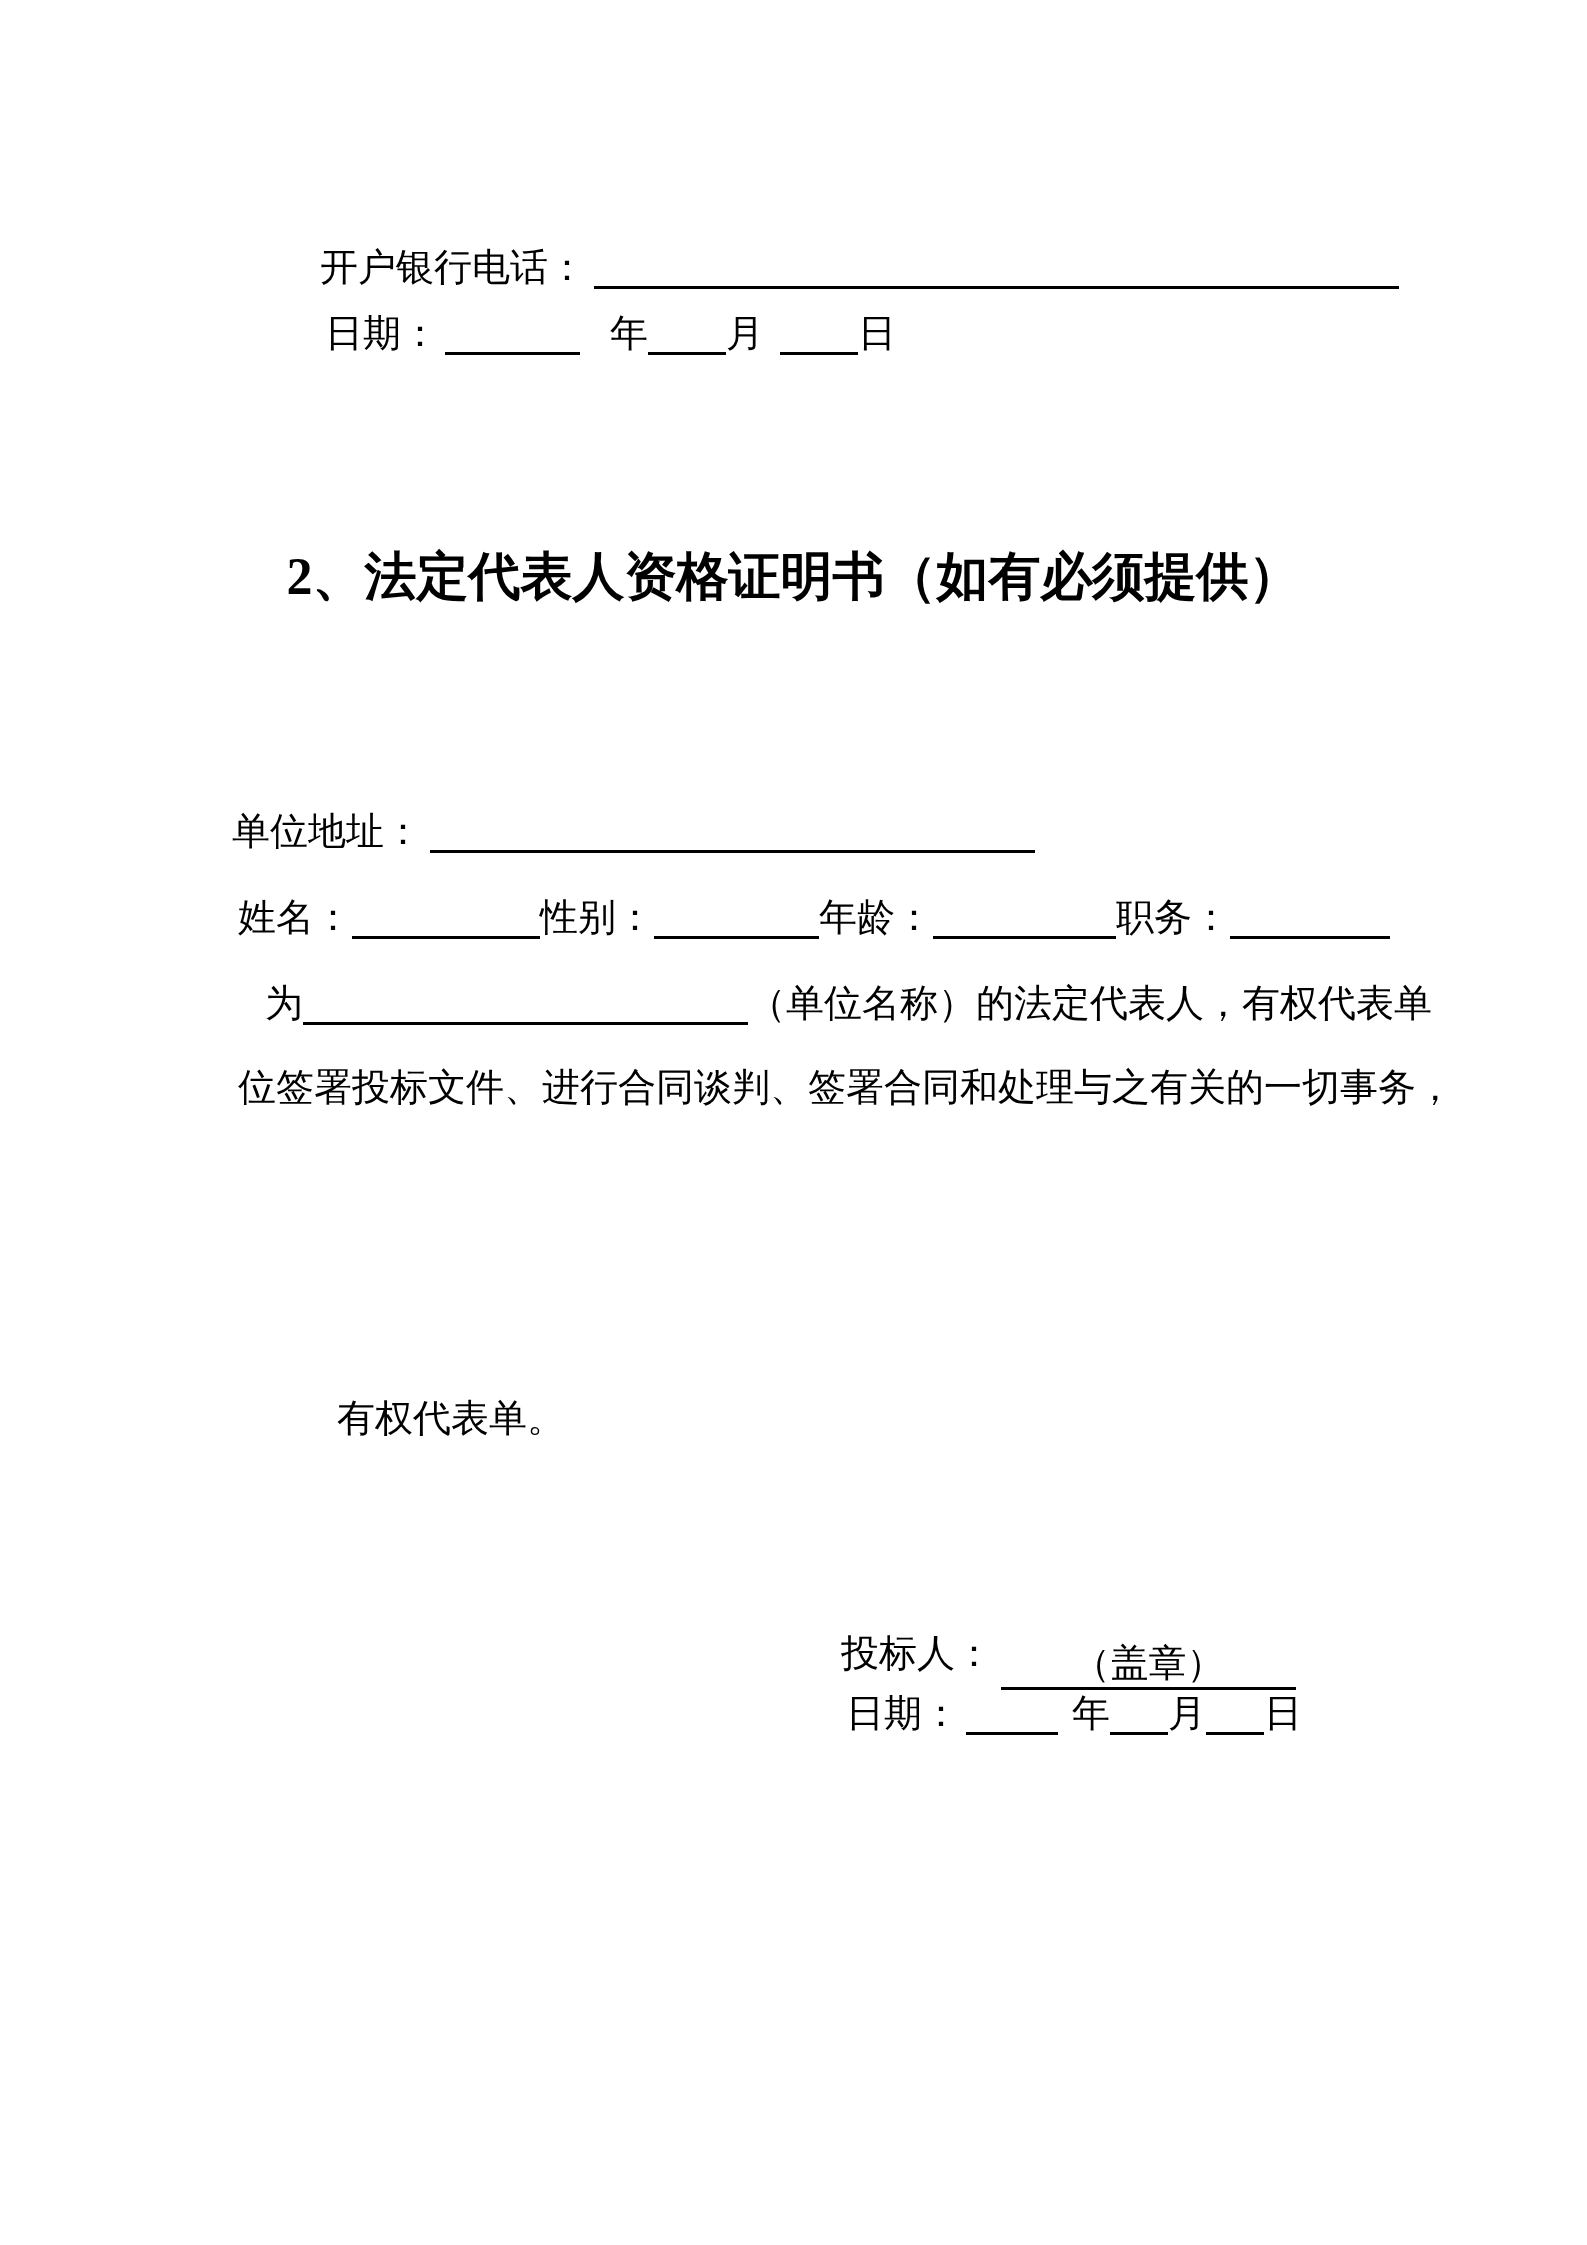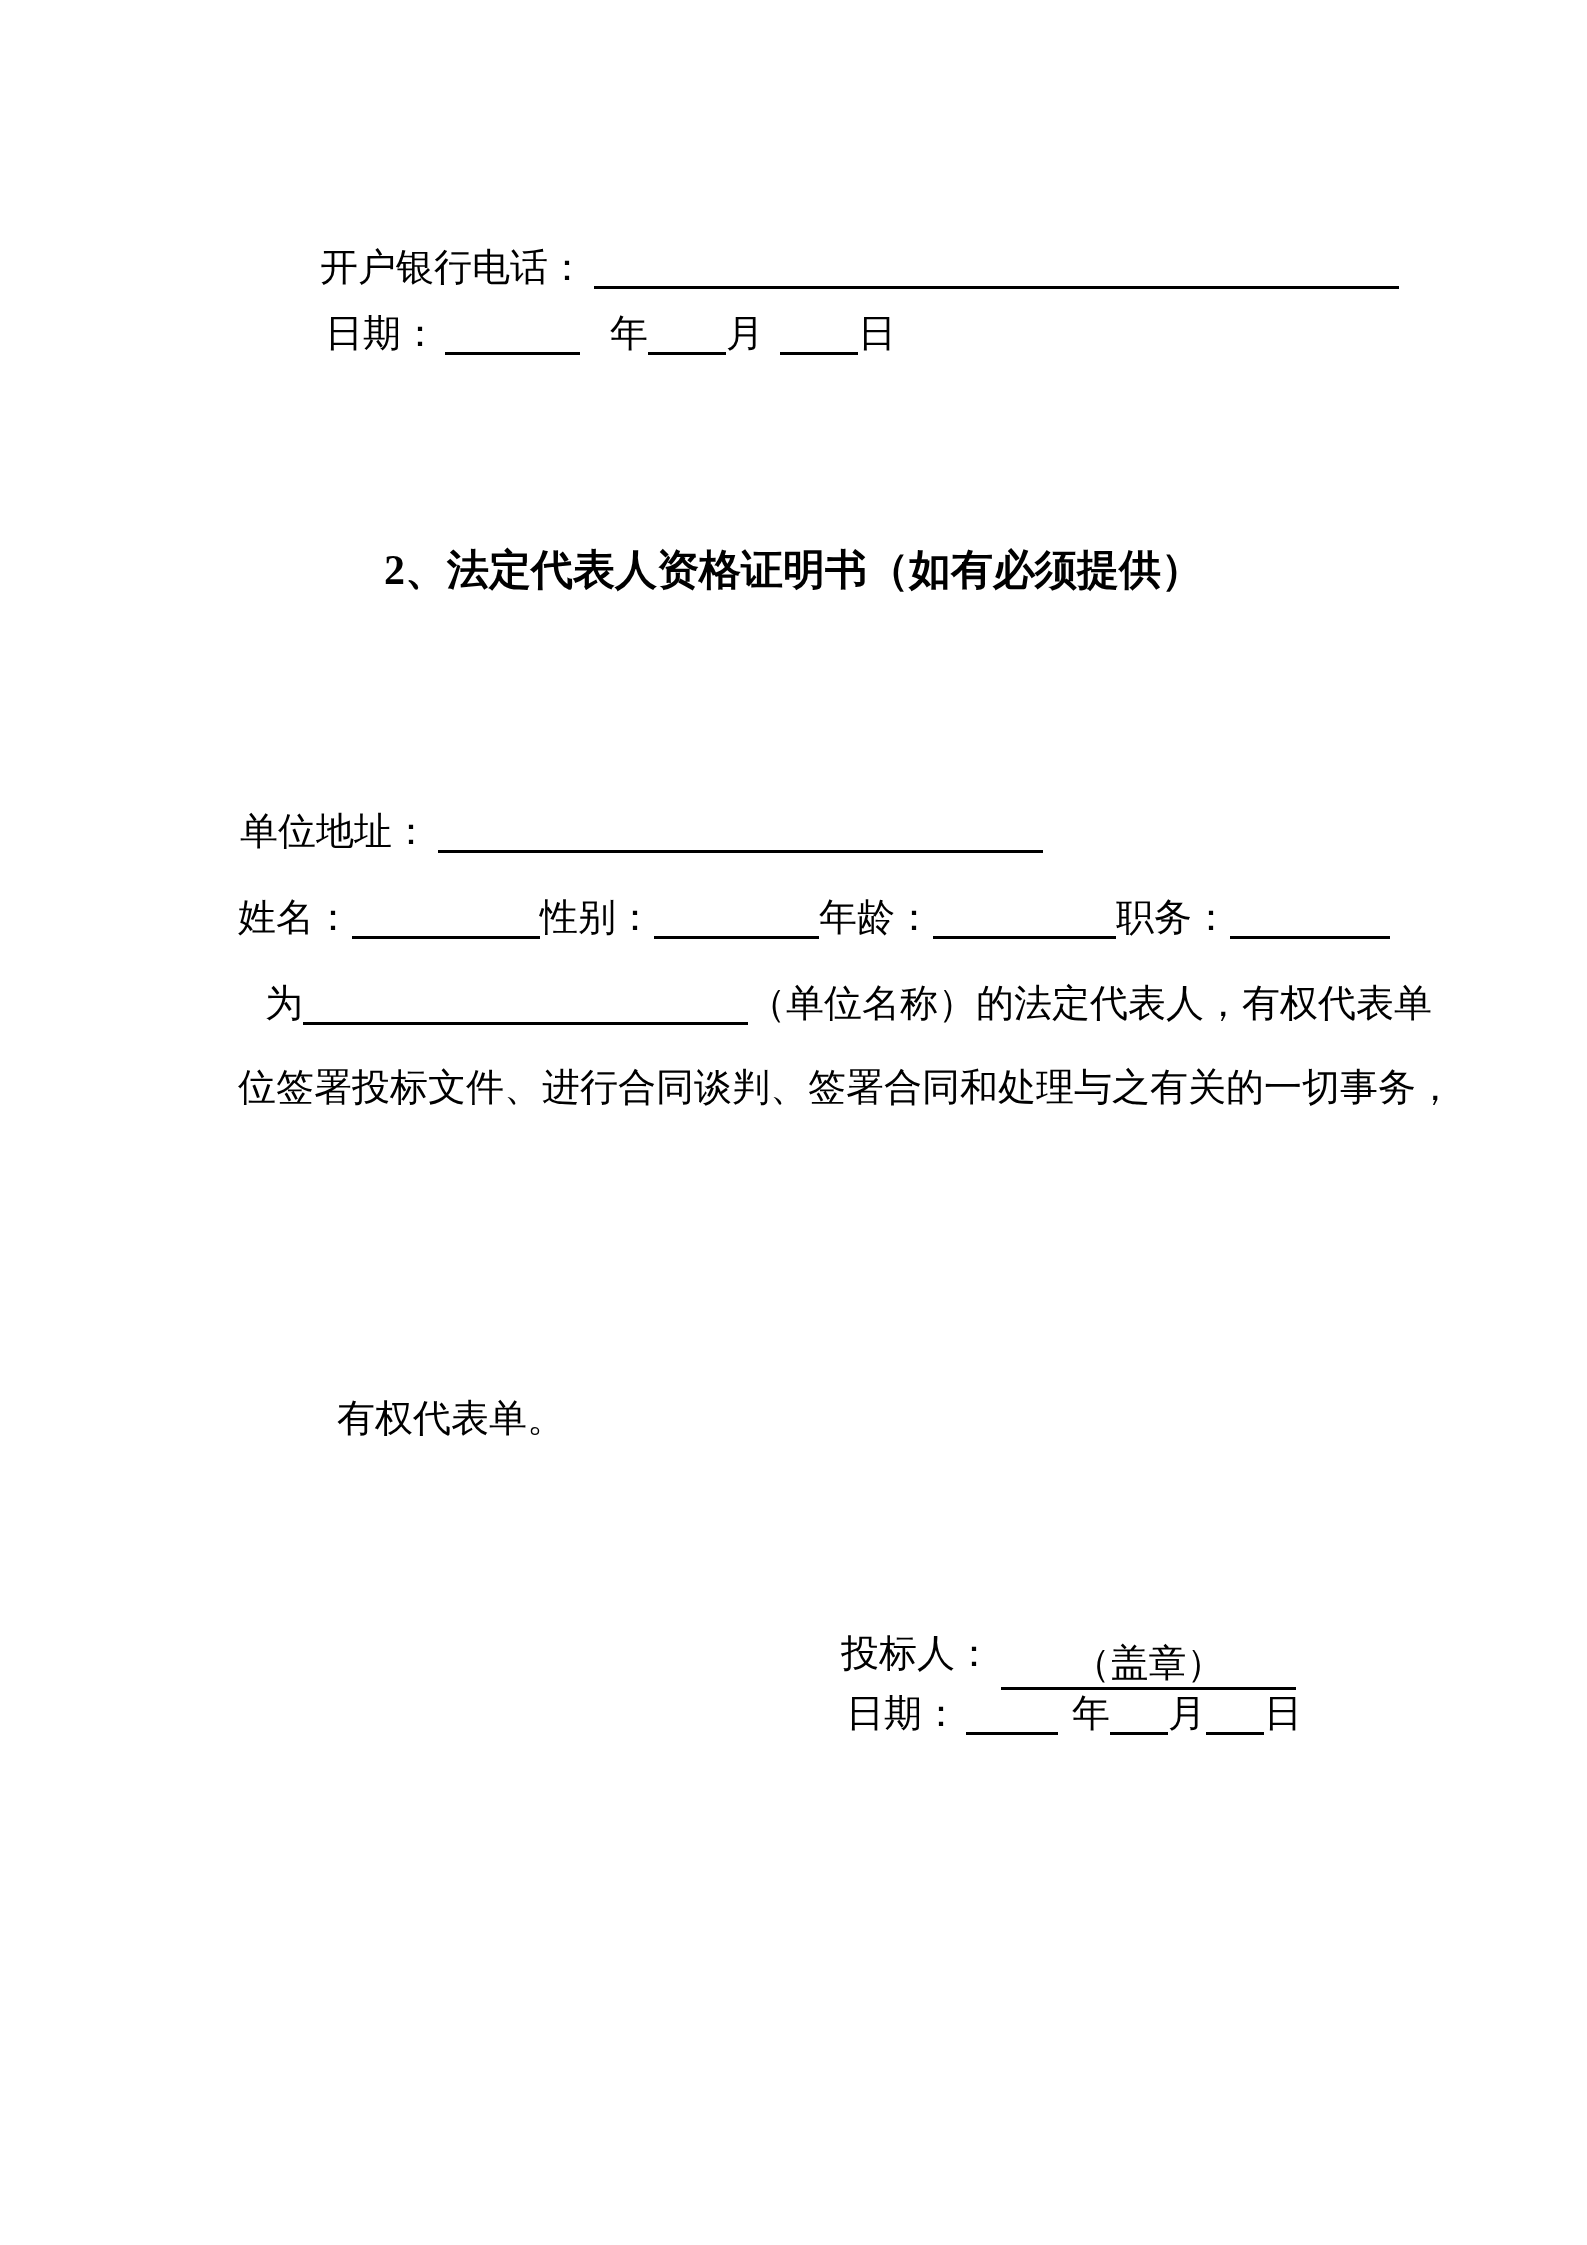--- a/index.html
+++ b/index.html
@@ -25,21 +25,21 @@
     border-bottom: 3px solid #000000;
     vertical-align: -9px;
   }
   .sp { display: inline-block; }
   .title-line {
     position: absolute;
     left: 0;
     width: 1587px;
     text-align: center;
     font-weight: bold;
-    font-size: 42px;
+    font-size: 52px;
     white-space: nowrap;
   }
   .seal-blank {
     text-align: center;
     height: 50px;
     vertical-align: -10px;
   }
 </style>
 </head>
 <body>
@@ -50,21 +50,21 @@
     <span>开户银行电话：</span><span class="sp" style="width:8px;"></span><span class="blank" style="width:805px;"></span>
   </div>
 
   <div class="line" style="left:325px; top:310px;">
     <span>日期：</span><span class="sp" style="width:6px;"></span><span class="blank" style="width:135px;"></span><span class="sp" style="width:30px;"></span><span>年</span><span class="blank" style="width:78px;"></span><span>月</span><span class="sp" style="width:16px;"></span><span class="blank" style="width:78px;"></span><span>日</span>
   </div>
 
   <div class="title-line" style="top:542px;">2、法定代表人资格证明书（如有必须提供）</div>
 
 
-  <div class="line" style="left:240px; top:808px;">
+  <div class="line" style="left:232px; top:808px;">
     <span>单位地址：</span><span class="sp" style="width:8px;"></span><span class="blank" style="width:605px;"></span>
   </div>
 
   <div class="line" style="left:238px; top:894px;">
     <span>姓名：</span><span class="blank" style="width:188px;"></span><span>性别：</span><span class="blank" style="width:165px;"></span><span>年龄：</span><span class="blank" style="width:183px;"></span><span>职务：</span><span class="blank" style="width:160px;"></span>
   </div>
 
   <div class="line" style="left:238px; top:980px;margin-left:27px;">
     <span>为</span><span class="blank" style="width:445px;"></span><span>（单位名称）的法定代表人，有权代表单</span>
   </div>

